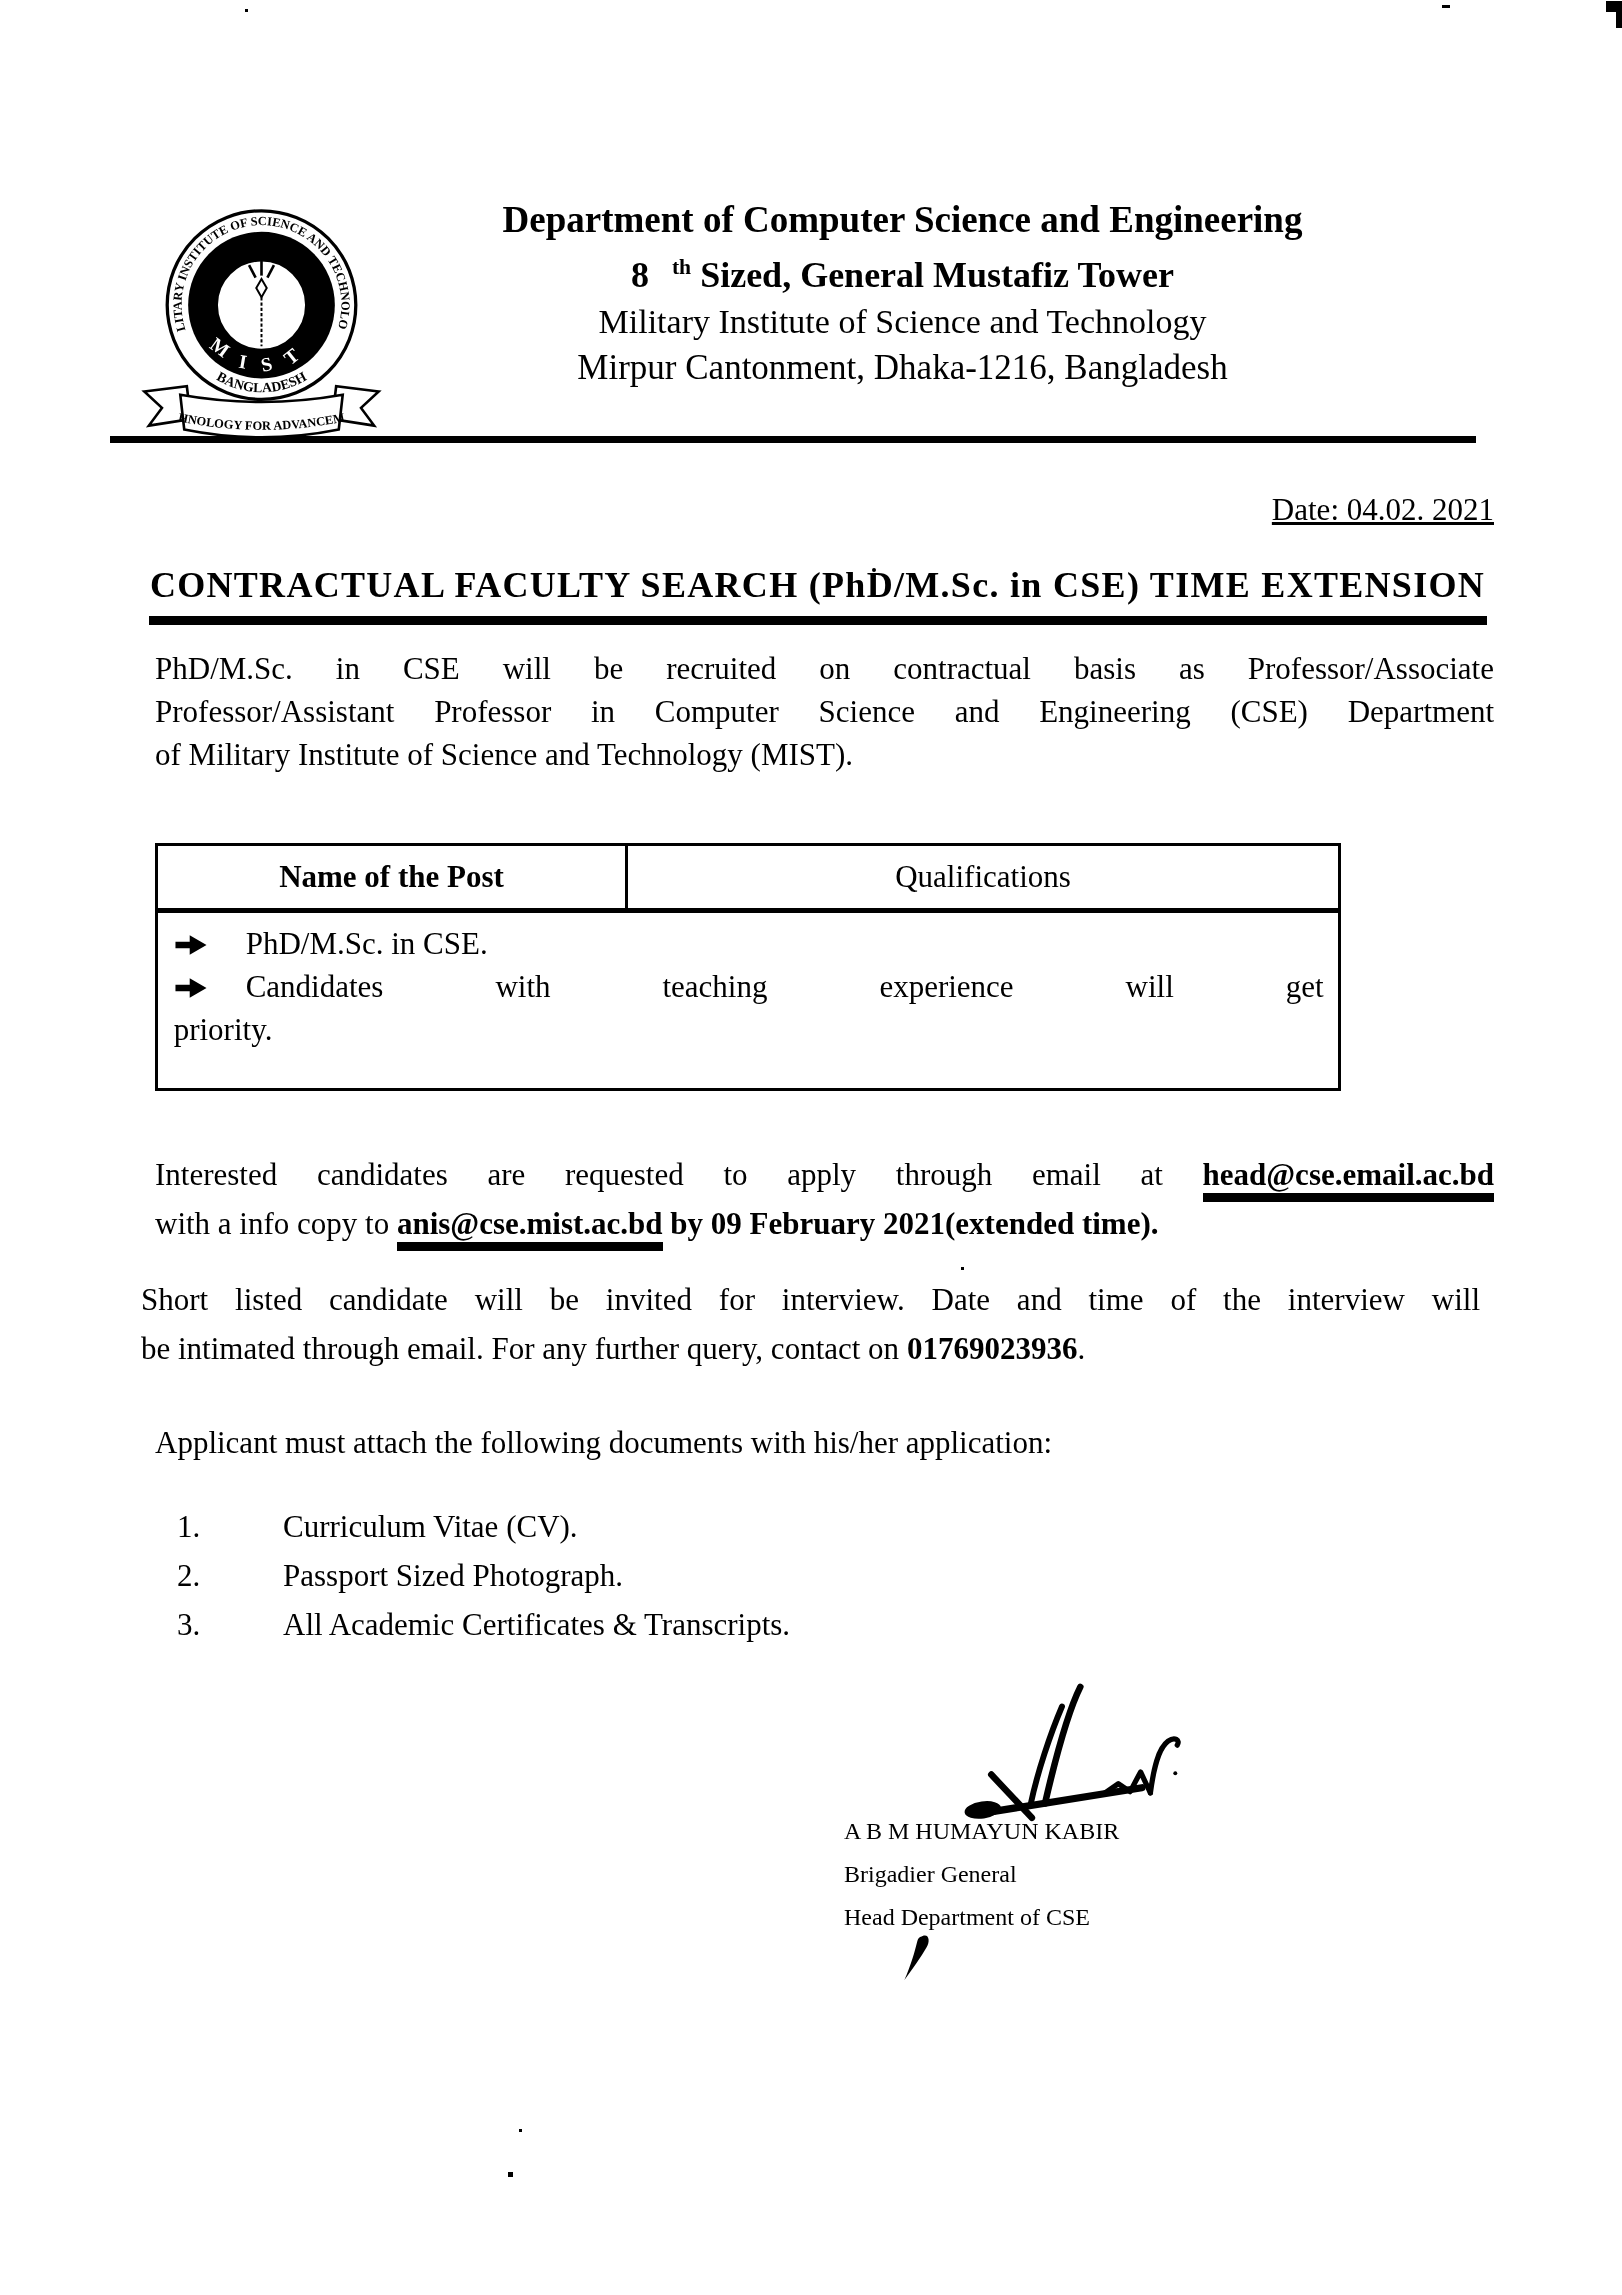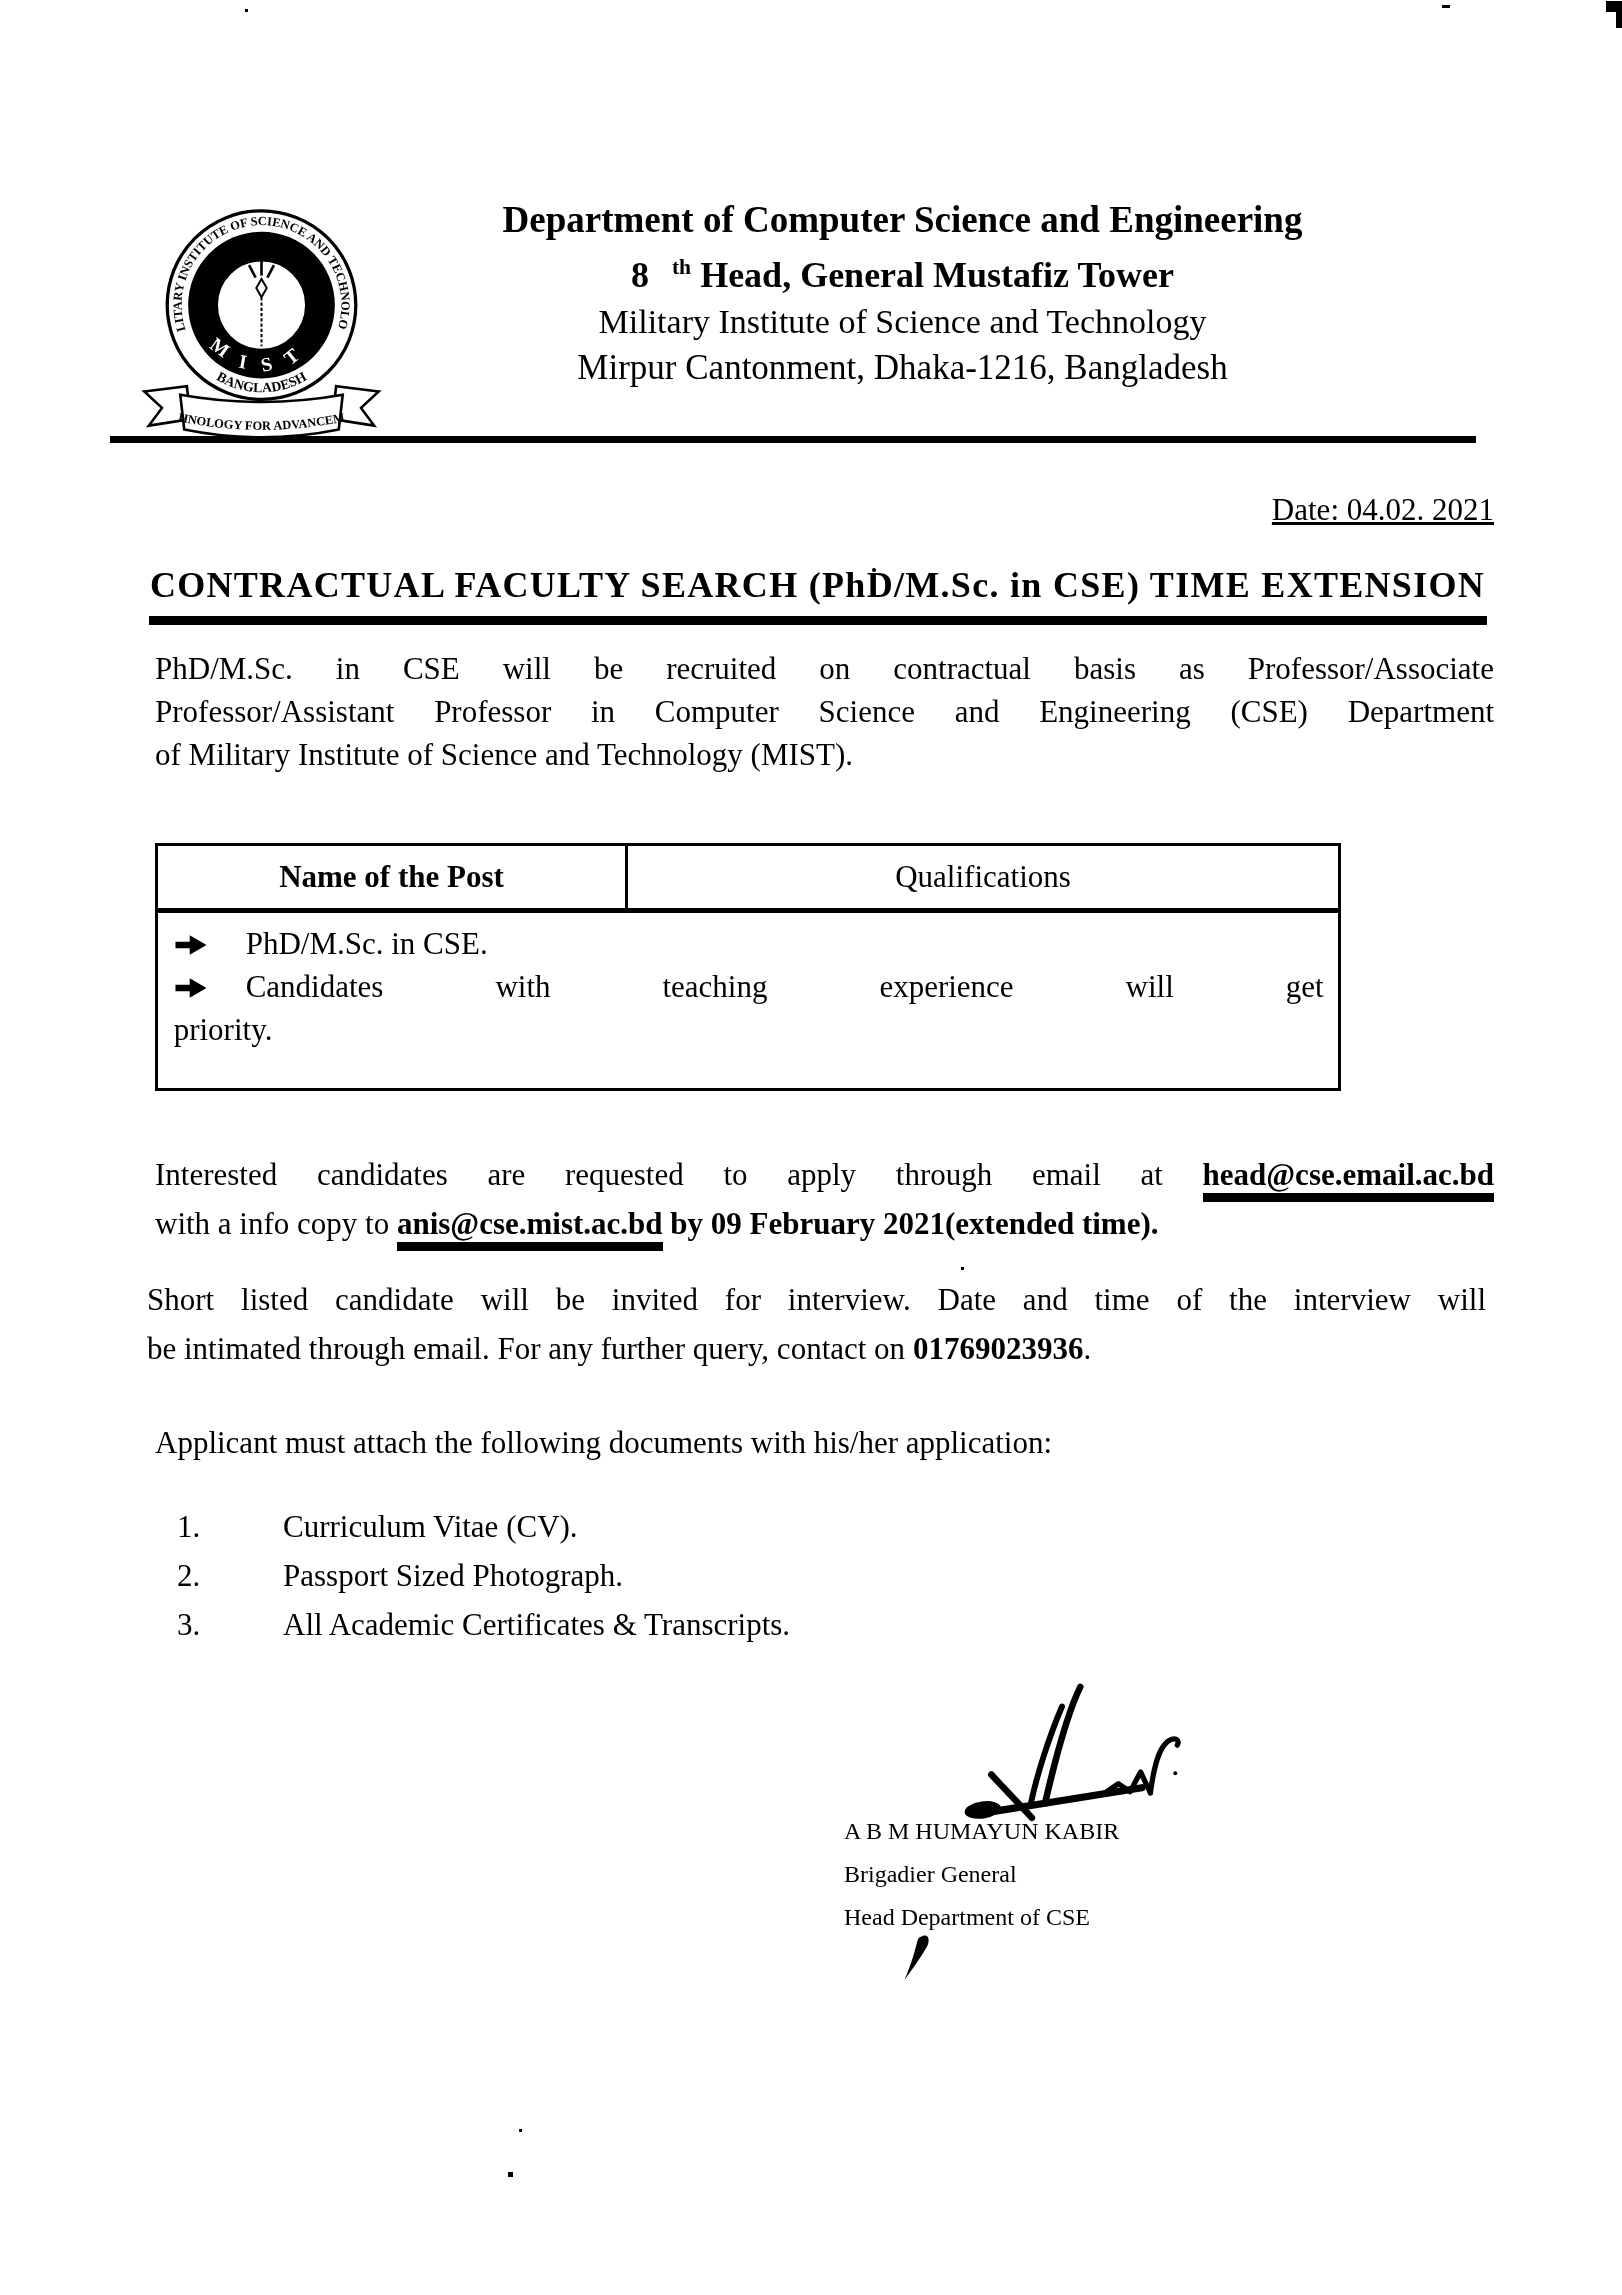--- a/index.html
+++ b/index.html
@@ -20,21 +20,21 @@
   
   .date-line { left:155px; top:492px; width:1339px; text-align:right; font-size:31px;text-decoration:underline; }
   .doc-title { left:147px; top:564px; width:1341px; text-align:center; font-size:36px;
                font-weight:bold; letter-spacing:1.3px; white-space:nowrap; }
   .title-underline { left:149px; top:616px; width:1338px; height:9.2px; background:#000; }
   
   .body-text { font-size:31px; }
   .jline { text-align:justify; text-align-last:justify; }
   .intro { left:155px; top:647px; width:1339px; line-height:43px; }
   .para2 { left:155px; top:1150px; width:1339px; line-height:49px; }
-  .para3 { left:147px; top:1275px; width:1339px; line-height:49px; }
+  .para3 { left:141px; top:1275px; width:1339px; line-height:49px; }
   .attach { left:155px; top:1421px; width:1339px; line-height:43px; }
   .bold { font-weight:bold; }
   .em-link { font-weight:bold; border-bottom:9.8px solid #000; padding-bottom:0.7px; }
   
   .post-table { left:155px; top:843px; width:1186px; box-sizing:border-box;
                 border:3.9px solid #000; }
   .thead { display:flex; border-bottom:5.9px solid #000; height:62px; }
   .th1 { width:470px; box-sizing:border-box; border-right:3.3px solid #000;
          display:flex; align-items:center; justify-content:center;
          font-size:31px; font-weight:bold; }
@@ -95,21 +95,21 @@
     <text font-family="Liberation Serif, DejaVu Serif, serif" font-size="30" font-weight="bold" fill="#fff" letter-spacing="26">
       <textPath href="#mistPath" startOffset="50%" text-anchor="middle">MIST</textPath>
     </text>
     <text font-family="Liberation Serif, DejaVu Serif, serif" font-size="19" font-weight="bold" fill="#000">
       <textPath href="#bannerPath" startOffset="50%" text-anchor="middle">TECHNOLOGY FOR ADVANCEMENT</textPath>
     </text>
   </svg>
 
   <div class="abs header-block">
     <div class="h-line1">Department of Computer Science and Engineering</div>
-    <div class="h-line2"><span>8</span><sup>th</sup><span> Head, General Mustafiz Tower</span></div>
+    <div class="h-line2"><span>8</span><sup>th</sup><span> Sized, General Mustafiz Tower</span></div>
     <div class="h-line3">Military Institute of Science and Technology</div>
     <div class="h-line4">Mirpur Cantonment, Dhaka-1216, Bangladesh</div>
   </div>
   <div class="abs rule"></div>
 
   <div class="abs date-line">Date: 04.02. 2021</div>
 
   <div class="abs doc-title">CONTRACTUAL FACULTY SEARCH (PhD/M.Sc. in CSE) TIME EXTENSION</div>
   <div class="abs title-underline"></div>
 

